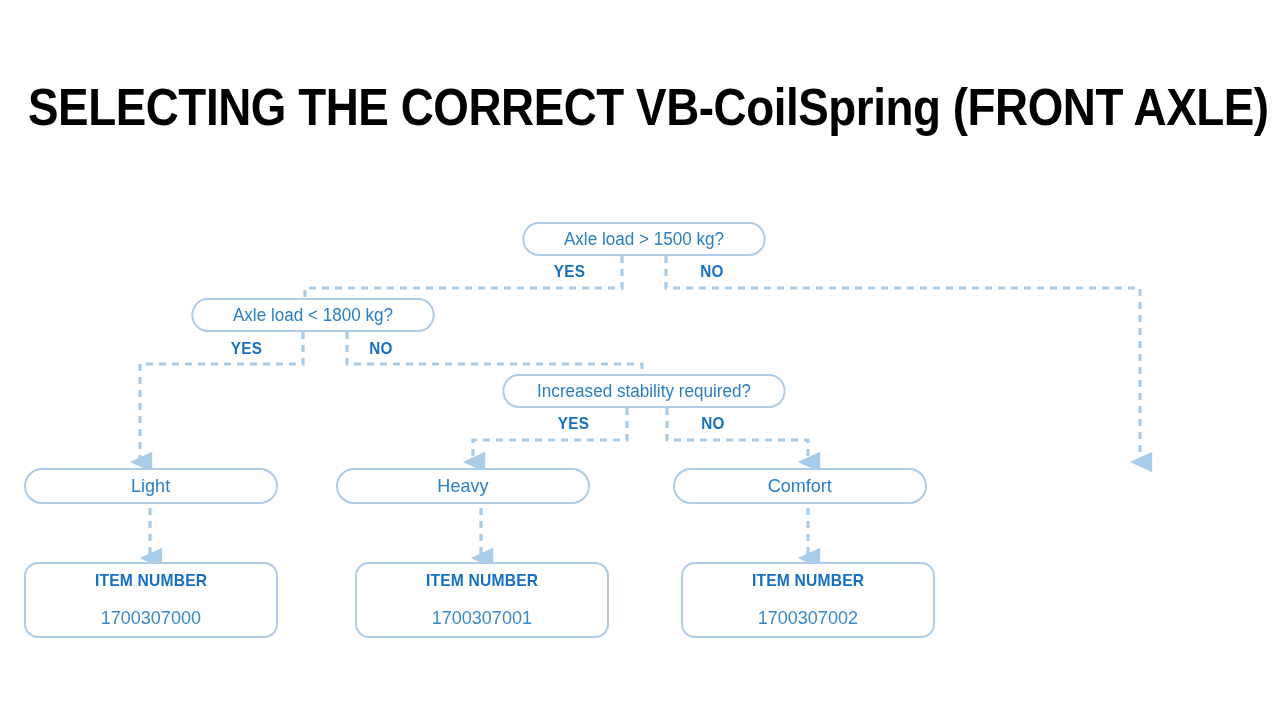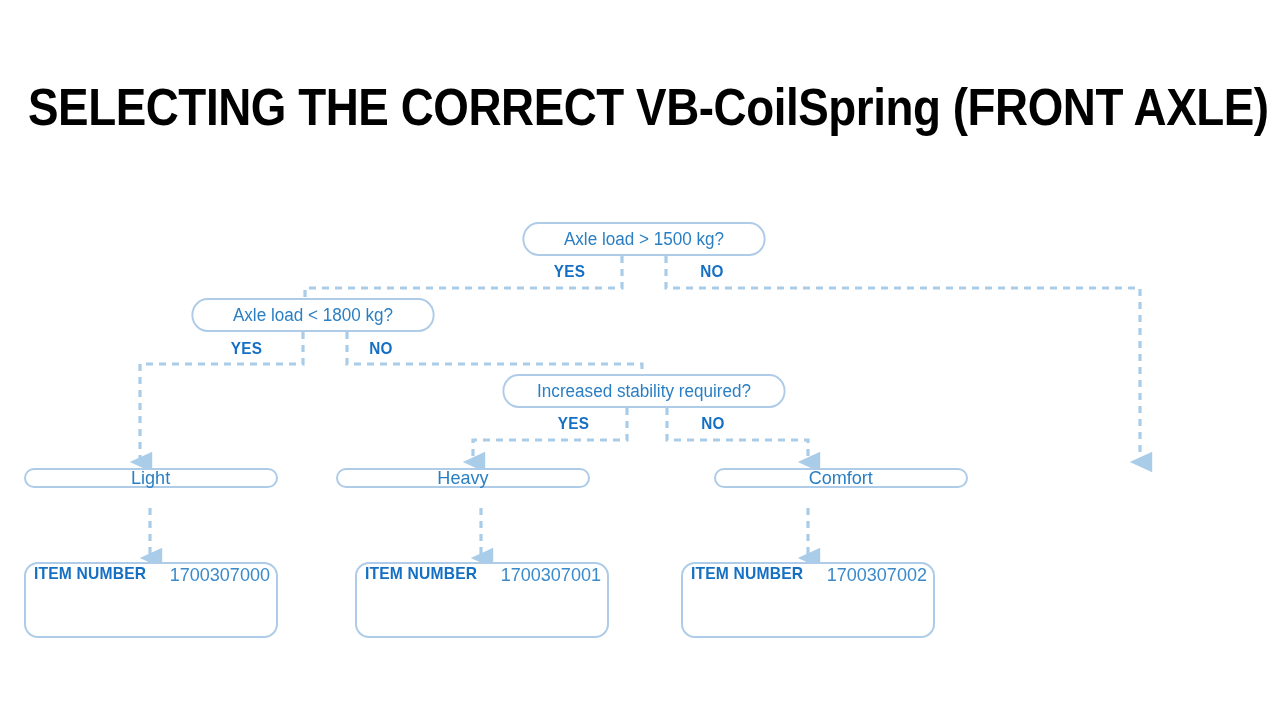--- a/index.html
+++ b/index.html
@@ -32,27 +32,27 @@
     box-sizing:border-box;
     border:2px solid #aecbe8;
     background:#ffffff;
     display:flex;align-items:center;justify-content:center;
     color:#2a7fc4;
     font-family:"Liberation Sans",sans-serif;
     white-space:nowrap;
   }
   .pill{border-radius:999px;}
   .decision{height:34px;font-size:18px;transform:scaleX(0.95);transform-origin:center;}
-  .result{height:20px;font-size:19px;text-align:center;}
+  .result{height:36px;font-size:19px;text-align:center;}
   .result span{display:inline-block;transform:scaleX(0.95);}
 
   .itembox{
     position:absolute;box-sizing:border-box;
     border:2px solid #aecbe8;border-radius:14px;background:#ffffff;
-    display:flex;flex-direction:row;align-items:flex-start;justify-content:center;
+    display:flex;flex-direction:column;align-items:center;justify-content:center;
     height:76px;gap:16px;
   }
   .itembox .lbl{
     font-size:17px;font-weight:700;color:#1570c4;letter-spacing:0.2px;
     transform:scaleX(0.92);
   }
   .itembox .num{
     font-size:19px;color:#3a8acb;font-weight:400;
     transform:scaleX(0.95);
   }
@@ -116,21 +116,21 @@
   </div>
   <span class="yn" style="left:556px;top:414px;">YES</span>
   <span class="yn" style="left:700px;top:414px;">NO</span>
 
   <div class="node pill result" style="left:24px;top:468px;width:254px;">
     <span>Light</span>
   </div>
   <div class="node pill result" style="left:336px;top:468px;width:254px;">
     <span>Heavy</span>
   </div>
-  <div class="node pill result" style="left:714px;top:468px;width:254px;">
+  <div class="node pill result" style="left:673px;top:468px;width:254px;">
     <span>Comfort</span>
   </div>
 
   <div class="itembox" style="left:24px;top:562px;width:254px;">
     <div class="lbl">ITEM NUMBER</div>
     <div class="num">1700307000</div>
   </div>
   <div class="itembox" style="left:355px;top:562px;width:254px;">
     <div class="lbl">ITEM NUMBER</div>
     <div class="num">1700307001</div>

